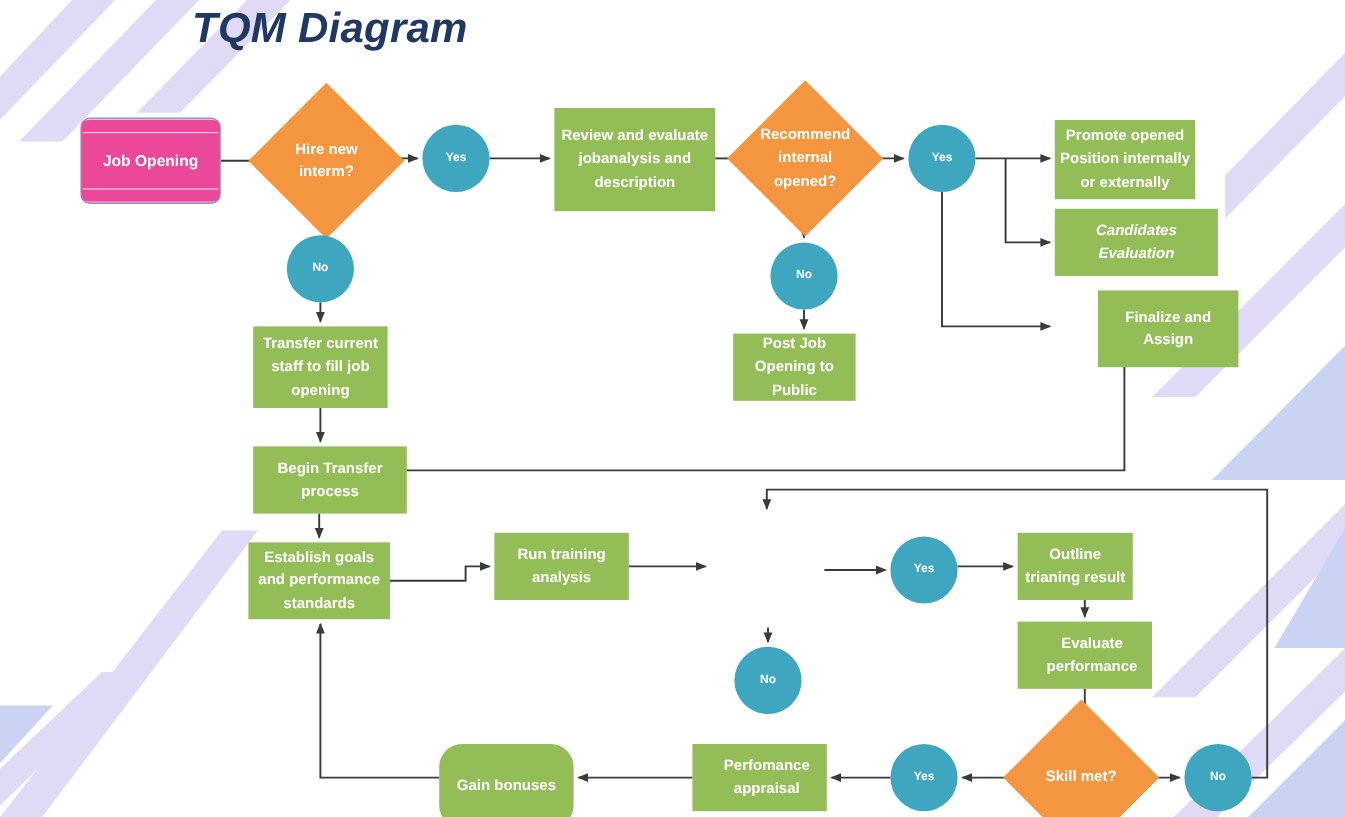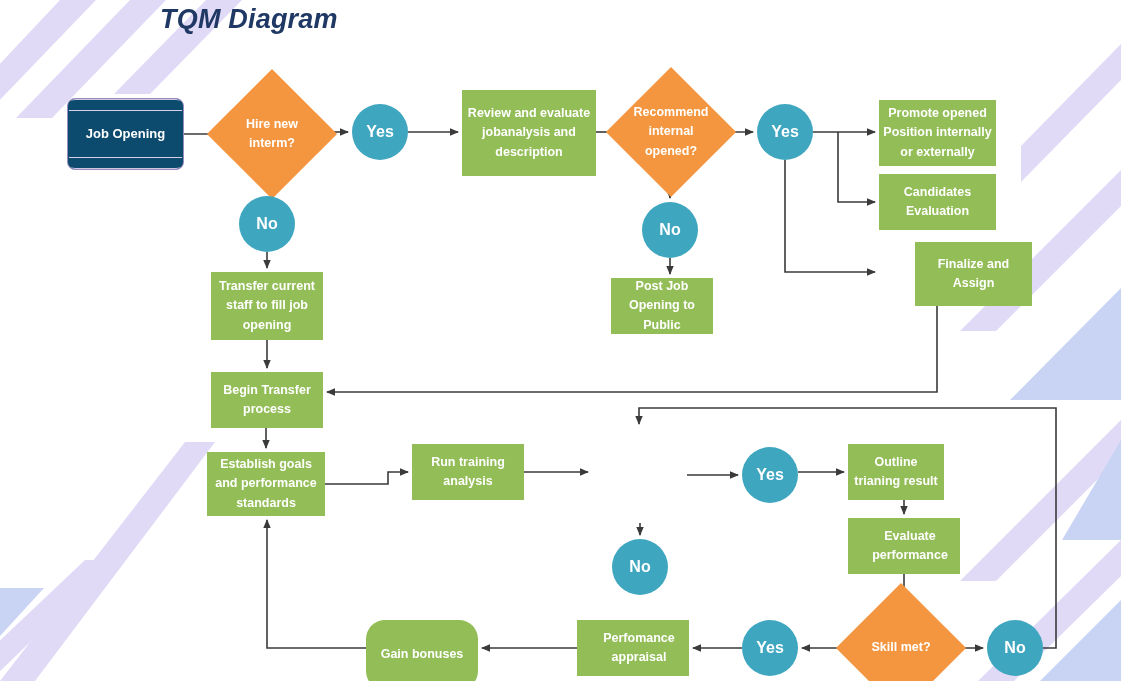--- a/index.html
+++ b/index.html
@@ -24,21 +24,21 @@
   #wires {
     position: absolute;
     left: 0; top: 0;
     width: 1121px; height: 681px;
     pointer-events: none;
   }
   .title {
     position: absolute;
     left: 160px;
     top: 4px;
-    font-size: 27px;
+    font-size: 35px;
     font-weight: bold;
     font-style: italic;
     color: #1f3864;
     letter-spacing: 0.2px;
     white-space: nowrap;
   }
   .node {
     position: absolute;
     box-sizing: border-box;
     display: flex;
@@ -50,40 +50,40 @@
     font-weight: bold;
     line-height: 1.55;
     z-index: 3;
   }
   .node .lbl { display: block; width: 100%; padding: 0 4px; }
 
   .proc {
     background: #93bd56;
   }
   .term {
-    background: #0c4a6e;
+    background: #ec4899;
     border-radius: 8px;
     border: 1px solid #9b8cc0;
     box-shadow: inset 0 9px 0 -8px #cfc6e4, inset 0 -9px 0 -8px #cfc6e4;
     font-size: 13px;
   }
   .term::before, .term::after {
     content: "";
     position: absolute;
     left: 1px; right: 1px;
     height: 1px;
     background: #d6cfe8;
   }
   .term::before { top: 11px; }
   .term::after  { bottom: 11px; }
 
   .circ {
     background: #3fa6c0;
     border-radius: 50%;
-    font-size: 16px;
+    font-size: 10px;
   }
   .dia {
     background: transparent;
   }
   .dia .diamond-shape {
     position: absolute;
     left: 0; top: 0;
     width: 100%; height: 100%;
     background: #f4963f;
     transform: rotate(45deg);
@@ -219,37 +219,37 @@
   </div>
 
   <div class="node circ" style="left:642px; top:202px; width:56px; height:56px;">
     <span class="lbl">No</span>
   </div>
 
   <div class="node proc" style="left:879px; top:100px; width:117px; height:66px;">
     <span class="lbl">Promote opened Position internally or externally</span>
   </div>
 
-  <div class="node proc" style="left:879px; top:174px; width:117px; height:56px;">
+  <div class="node proc" style="left:879px; top:174px; width:136px; height:56px;font-style:italic;">
     <span class="lbl">Candidates Evaluation</span>
   </div>
 
   <div class="node proc" style="left:879px; top:242px; width:117px; height:64px;margin-left:36px;">
     <span class="lbl">Finalize and Assign</span>
   </div>
 
   <div class="node proc" style="left:611px; top:278px; width:102px; height:56px;">
     <span class="lbl">Post Job Opening to Public</span>
   </div>
 
   <div class="node proc" style="left:211px; top:272px; width:112px; height:68px;">
     <span class="lbl">Transfer current staff to fill job opening</span>
   </div>
 
-  <div class="node proc" style="left:211px; top:372px; width:112px; height:56px;">
+  <div class="node proc" style="left:211px; top:372px; width:128px; height:56px;">
     <span class="lbl">Begin Transfer process</span>
   </div>
 
   <div class="node proc" style="left:207px; top:452px; width:118px; height:64px;">
     <span class="lbl">Establish goals and performance standards</span>
   </div>
 
   <div class="node proc" style="left:412px; top:444px; width:112px; height:56px;">
     <span class="lbl">Run training analysis</span>
   </div>

